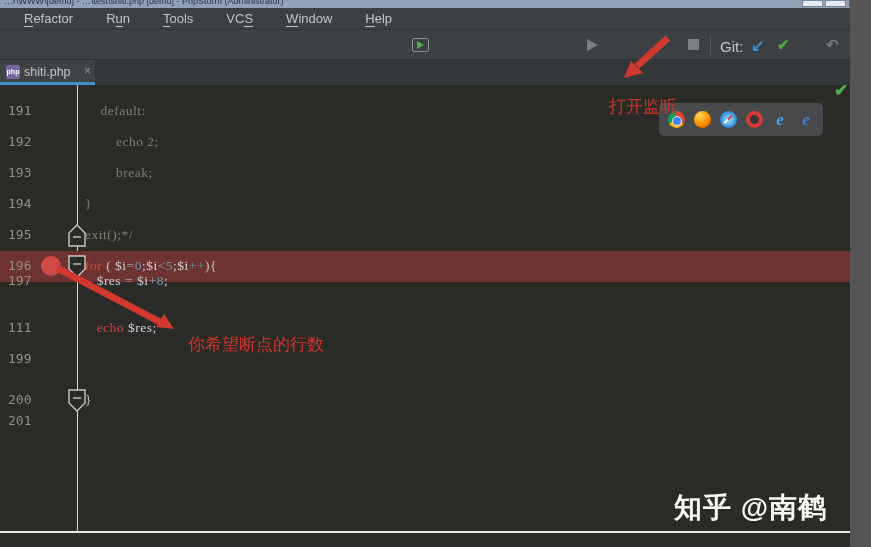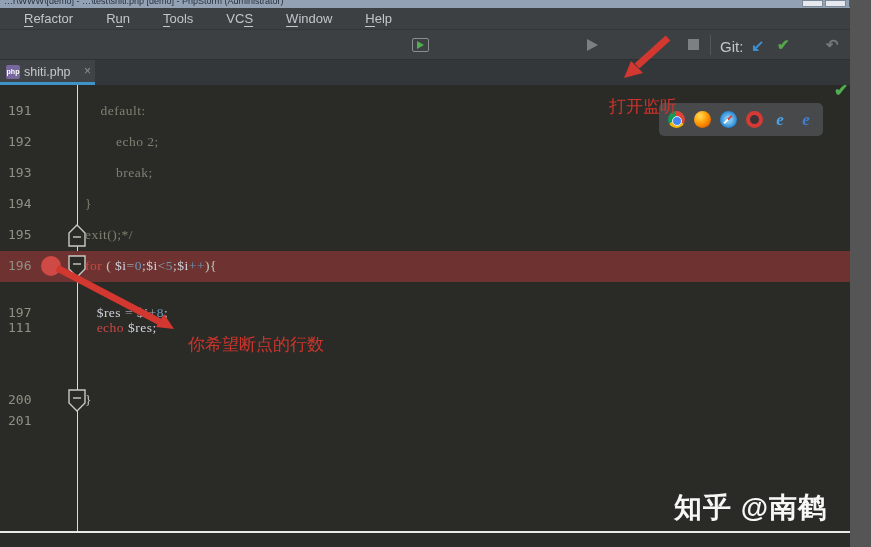--- a/index.html
+++ b/index.html
@@ -209,27 +209,31 @@
       </div>
       <div class="row hl" style="top: 166px;">
         <span class="lnum">196</span>
         <div class="bp-dot"></div>
         <svg class="fold" width="18" height="23" viewBox="0 0 18 23">
           <polygon points="1,1 17,1 17,14 9,22 1,14" fill="#2a2b26" stroke="#c9c9c3" stroke-width="1.4"></polygon>
           <line x1="5" y1="9" x2="13" y2="9" stroke="#c9c9c3" stroke-width="1.4"></line>
         </svg>
         <span class="code"><span class="seg-keyword">for</span><span class="seg-default"> ( </span><span class="seg-variable">$i</span><span class="seg-operator">=</span><span class="seg-number">0</span><span class="seg-default">;</span><span class="seg-variable">$i</span><span class="seg-operator">&lt;</span><span class="seg-number">5</span><span class="seg-default">;</span><span class="seg-variable">$i</span><span class="seg-number">++</span><span class="seg-default">){</span></span>
       </div>
-      <div class="row" style="top: 213px; padding-left: 32px;">
+      <div class="row" style="top: 181px; padding-left: 32px;">
         <span class="lnum">197</span>
         <span class="code"><span class="seg-default">   </span><span class="seg-variable">$res</span><span class="seg-default"> </span><span class="seg-operator">=</span><span class="seg-default"> </span><span class="seg-variable">$i</span><span class="seg-operator">+</span><span class="seg-number">8</span><span class="seg-default">;</span></span>
       </div>
       <div class="row" style="top: 228px;">
         <span class="lnum">111</span>
         <span class="code"><span class="seg-default">   </span><span class="seg-keyword">echo </span><span class="seg-variable">$res;</span></span>
+      </div>
+      <div class="row" style="top: 259px;">
+        <span class="lnum">199</span>
+        <span class="code"></span>
       </div>
       <div class="row" style="top: 300px;">
         <span class="lnum">200</span>
         <svg class="fold" width="18" height="23" viewBox="0 0 18 23">
           <polygon points="1,1 17,1 17,14 9,22 1,14" fill="#2a2b26" stroke="#c9c9c3" stroke-width="1.4"></polygon>
           <line x1="5" y1="9" x2="13" y2="9" stroke="#c9c9c3" stroke-width="1.4"></line>
         </svg>
         <span class="code"><span class="seg-default">}</span></span>
       </div>
       <div class="row" style="top: 321px;">

